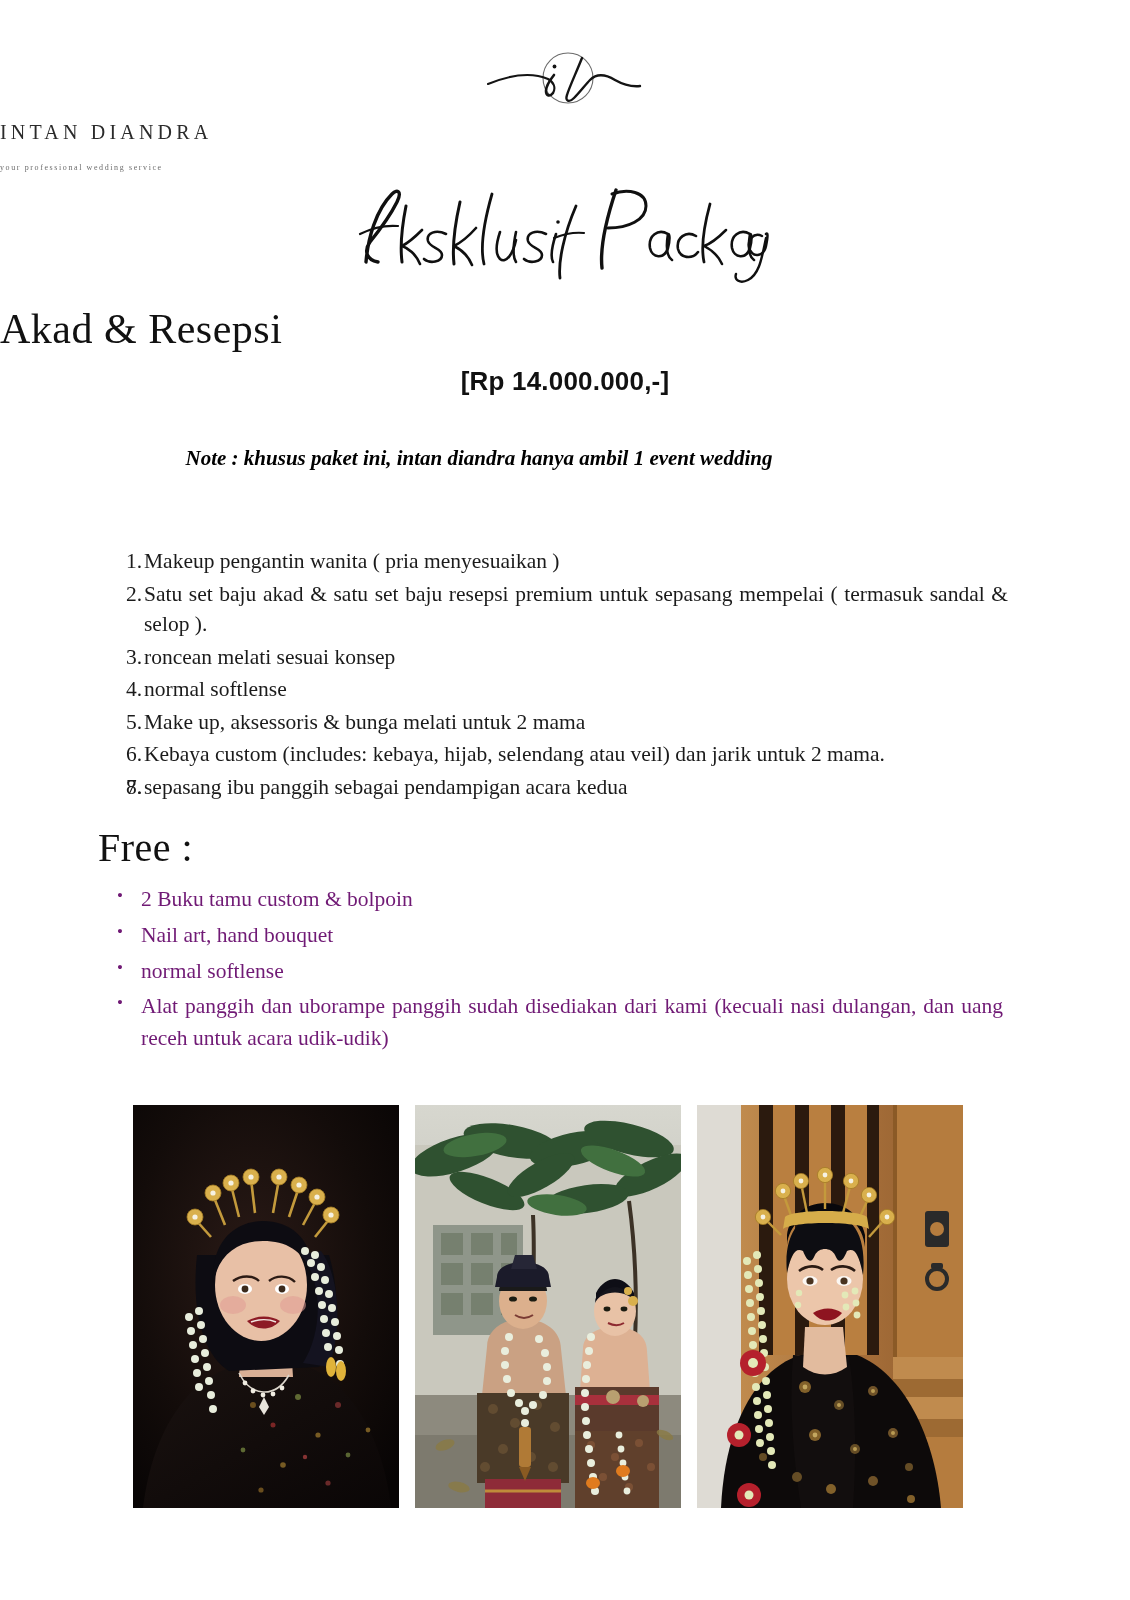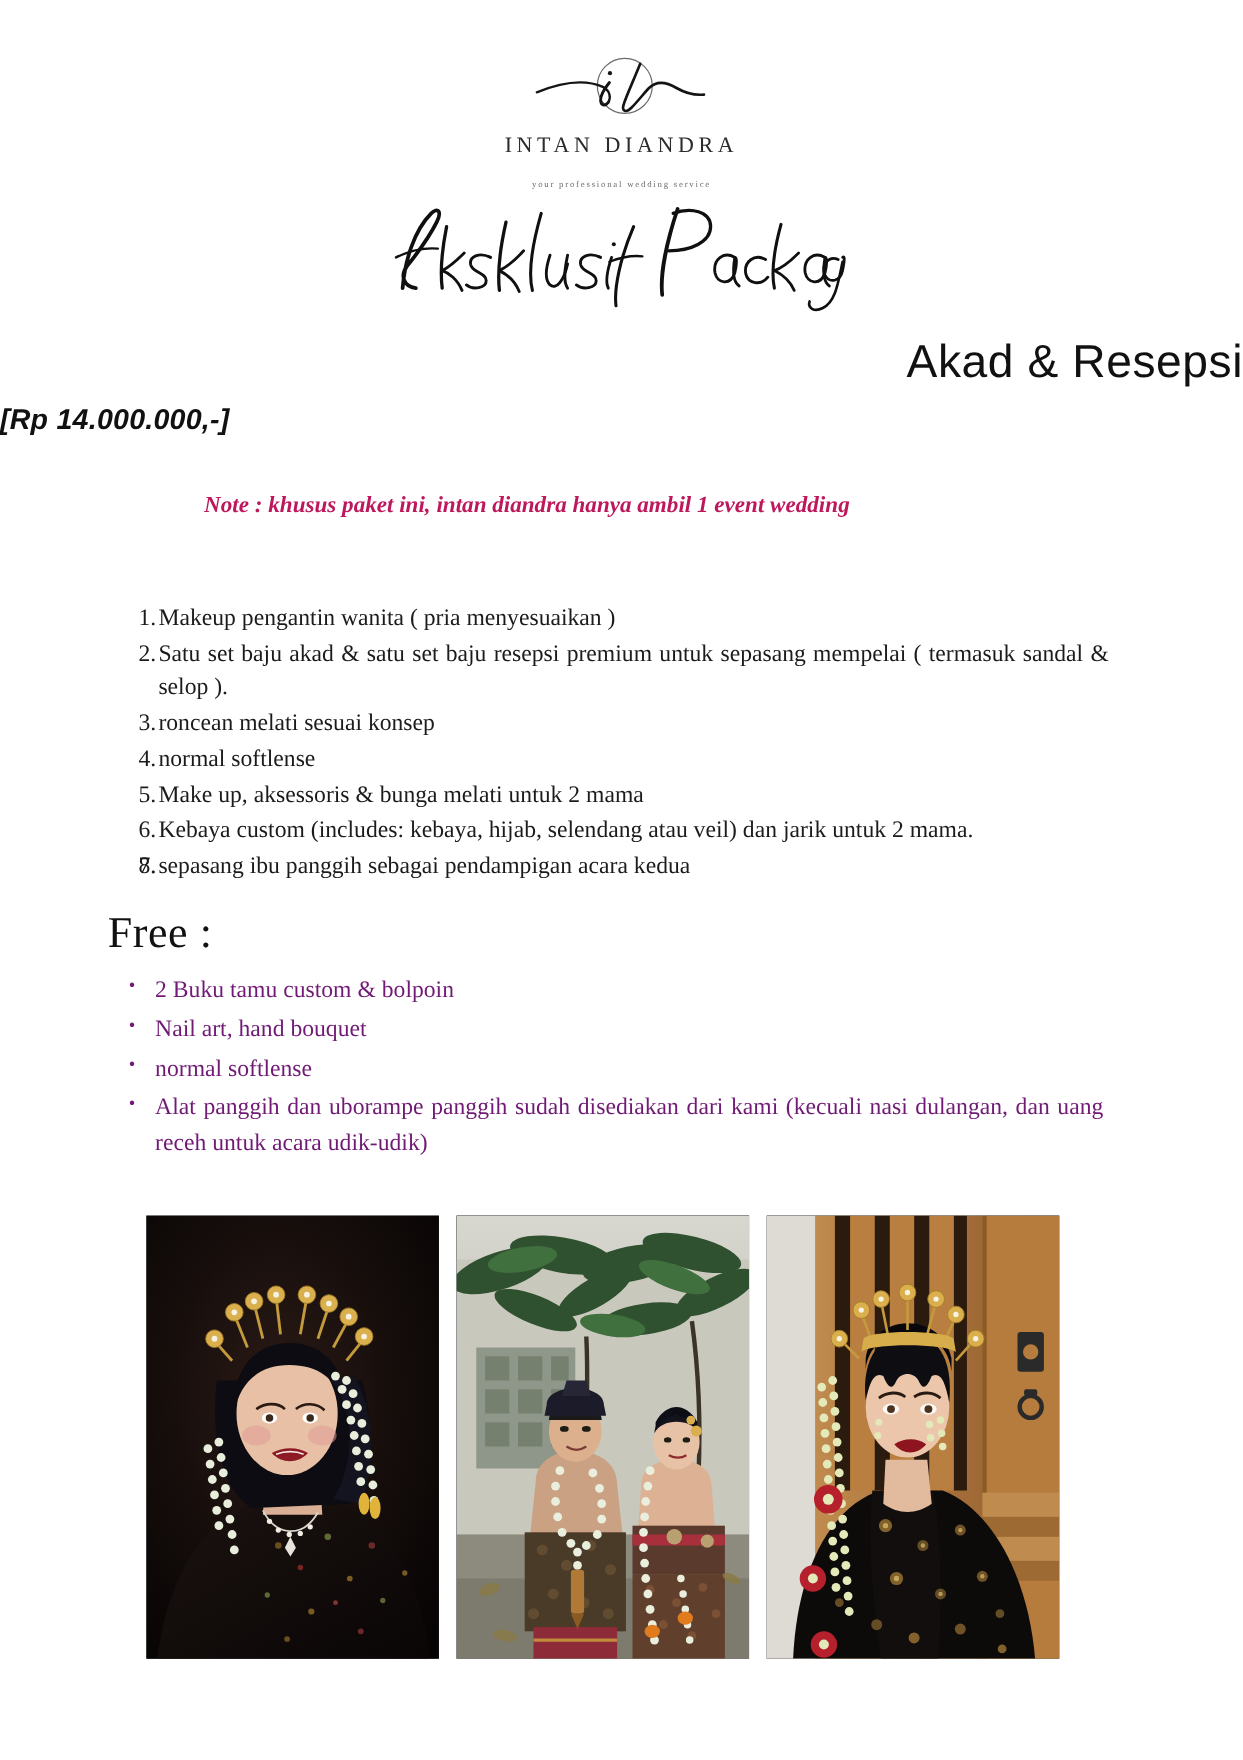--- a/index.html
+++ b/index.html
@@ -15,21 +15,21 @@
     color: #1a1a1a;
     overflow: hidden;
   }
 
   
   .brand {
     position: absolute;
     top: 48px;
     left: 0;
     width: 1130px;
-    text-align: center;
+    text-align: left;
   }
   .brand-mark {
     position: relative;
     width: 190px;
     height: 68px;
     margin: 0 auto 6px auto;
   }
   .brand-mark svg { display: block; }
   .brand-name {
     font-family: "Liberation Serif", serif;
@@ -57,51 +57,51 @@
     text-align: center;
   }
   .headline svg { display: inline-block; }
 
   
   .subtitle {
     position: absolute;
     top: 305px;
     left: 0;
     width: 1130px;
-    text-align: right;
-    font-family: Liberation Sans, sans-serif;
+    text-align: left;
+    font-family: Liberation Serif, serif;
     font-size: 42px;
     letter-spacing: 0.5px;
     color: #111111;
   }
   .price {
     position: absolute;
     top: 366px;
     left: 0;
     width: 1130px;
+    text-align: center;
     font-family: "Liberation Sans", sans-serif;
     font-weight: bold;
     font-size: 26px;
     letter-spacing: 0.2px;
     color: #111111;
-    font-style: italic;
   }
 
   
   .note {
     position: absolute;
     top: 446px;
     left: 0;
     width: 958px;
     text-align: center;
     font-family: "Liberation Serif", serif;
     font-style: italic;
     font-weight: bold;
     font-size: 21px;
-    color: #be185d;
+    color: #000000;
   }
 
   
   .package-list {
     position: absolute;
     top: 546px;
     left: 118px;
     width: 890px;
     list-style: none;
     margin: 0;

